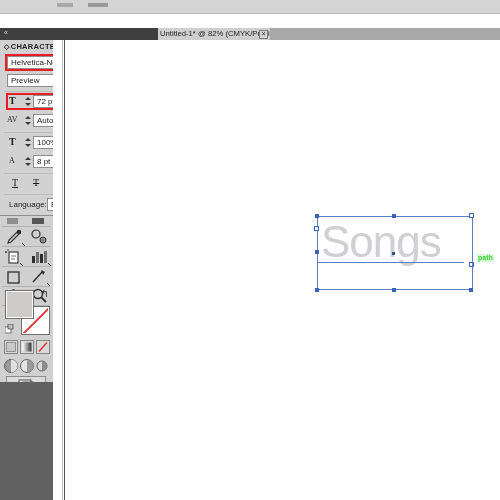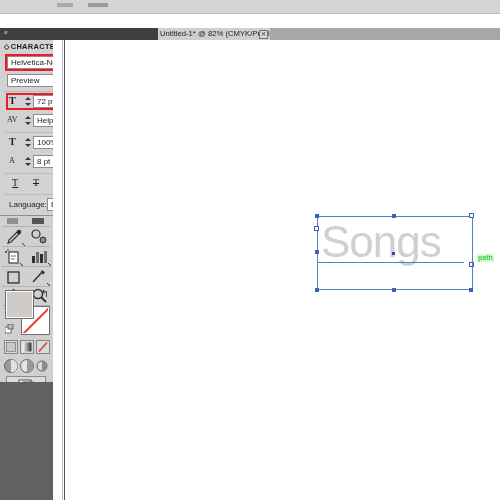--- a/index.html
+++ b/index.html
@@ -185,21 +185,21 @@
         <span class="val">(86.4 pt</span>
         <span class="caret"></span>
       </div>
 
       <span class="glyph small" style="left:7px;top:60px;">AV</span>
       <div class="spin" style="left:24px;top:61px;">
           <i class="up"></i>
           <i class="dn"></i>
         </div>
       <div class="fld" style="left:33px;top:61px;width:49px;">
-        <span class="val">Help</span>
+        <span class="val">Auto</span>
         <span class="caret"></span>
       </div>
 
       <span class="glyph small" style="left:88px;top:60px;">AV</span>
       <div class="spin" style="left:105px;top:61px;">
           <i class="up"></i>
           <i class="dn"></i>
         </div>
       <div class="fld" style="left:114px;top:61px;width:48px;">
         <span class="val">0</span>

